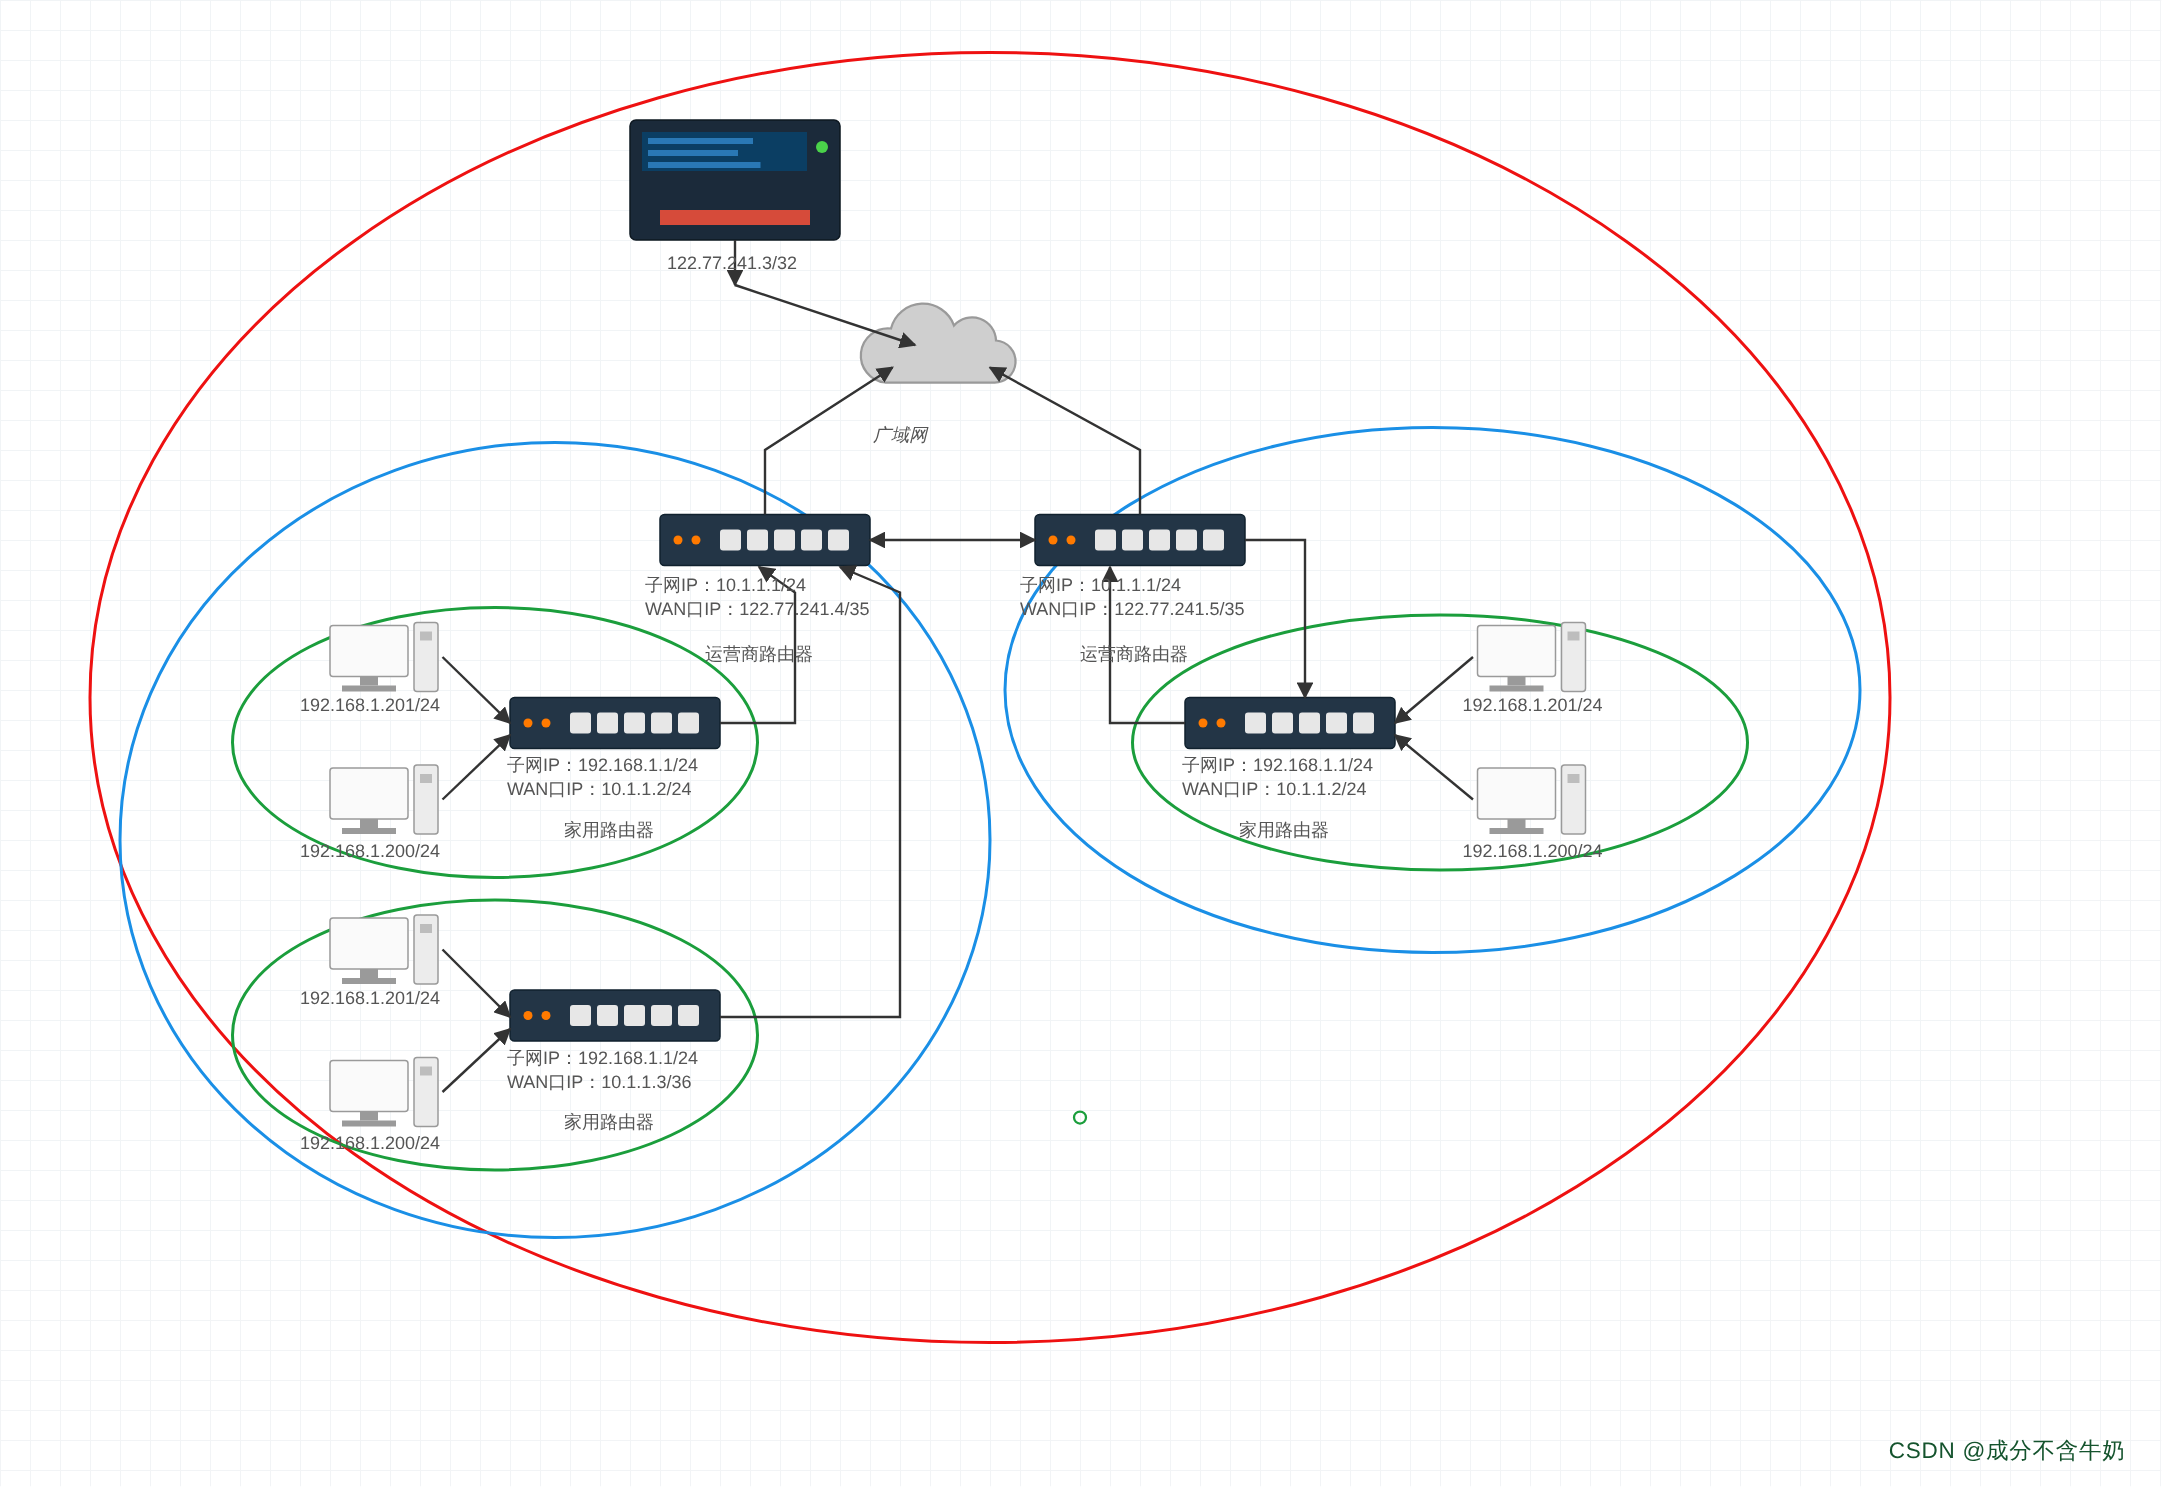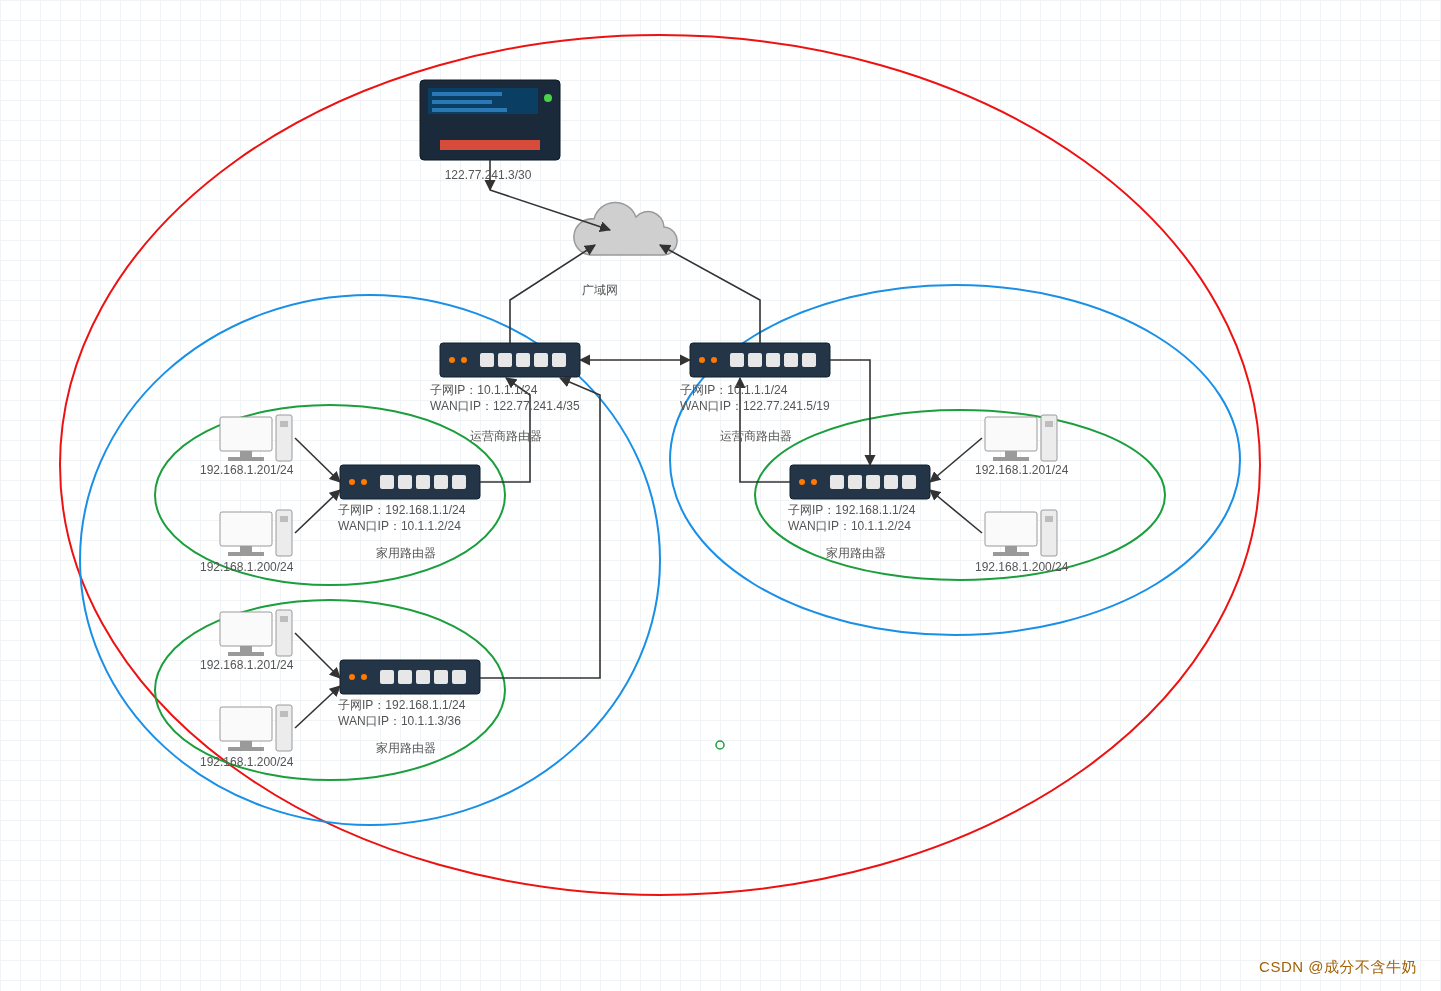--- a/index.html
+++ b/index.html
@@ -4,21 +4,21 @@
 <style>
   html,body{margin:0;padding:0;width:1441px;height:991px;background:#fff;font-family:"Microsoft YaHei",Arial,sans-serif;}
   .canvas{position:relative;width:1441px;height:991px;}
   
   .grid{position:absolute;inset:0;
     background-image:linear-gradient(#e9edf1 1px,transparent 1px),linear-gradient(90deg,#e9edf1 1px,transparent 1px);
     background-size:20px 20px;opacity:.6;}
   svg.overlay{position:absolute;inset:0;width:1441px;height:991px;pointer-events:none;}
   .lbl{position:absolute;font-size:12px;color:#555;white-space:nowrap;text-align:center;}
   .lbl.multi{line-height:1.35;}
-  .watermark{position:absolute;right:24px;bottom:14px;font-size:15px;color:#a16207;letter-spacing:.5px;}
+  .watermark{position:absolute;right:24px;bottom:14px;font-size:15px;color:#14532d;letter-spacing:.5px;}
 </style>
 </head>
 <body>
 
 <div class="canvas">
   <div class="grid"></div>
 
   <svg class="overlay" viewBox="0 0 1441 991">
     <defs>
       <marker id="arrow" viewBox="0 0 10 10" refX="9" refY="5" markerWidth="7" markerHeight="7" orient="auto-start-reverse">
@@ -109,32 +109,32 @@
       <path d="M295 533 L340 490" marker-end="url(#arrow)"></path>
       <path d="M295 633 L340 678" marker-end="url(#arrow)"></path>
       <path d="M295 728 L340 686" marker-end="url(#arrow)"></path>
       <path d="M982 438 L930 482" marker-end="url(#arrow)"></path>
       <path d="M982 533 L930 490" marker-end="url(#arrow)"></path>
     </g>
 
     <circle cx="720" cy="745" r="4" fill="none" stroke="#1b9e3c" stroke-width="1.5"></circle>
   </svg>
 
-  <span class="lbl" style="left:428px;top:168px;width:120px;">122.77.241.3/30</span>
-  <span class="lbl" style="left:582px;top:282px;">广域网</span>
+  <span class="lbl" style="left:428px;top:168px;width:120px;">122.77.241.3/32</span>
+  <span class="lbl" style="left:582px;top:282px;font-style:italic;">广域网</span>
 
   <div class="lbl multi" style="left:430px;top:382px;width:170px;text-align:left;">
     <span>子网IP：10.1.1.1/24</span><br>
     <span>WAN口IP：122.77.241.4/35</span>
   </div>
   <span class="lbl" style="left:470px;top:428px;">运营商路由器</span>
 
   <div class="lbl multi" style="left:680px;top:382px;width:170px;text-align:left;">
     <span>子网IP：10.1.1.1/24</span><br>
-    <span>WAN口IP：122.77.241.5/19</span>
+    <span>WAN口IP：122.77.241.5/35</span>
   </div>
   <span class="lbl" style="left:720px;top:428px;">运营商路由器</span>
 
   <div class="lbl multi" style="left:338px;top:502px;width:150px;text-align:left;">
     <span>子网IP：192.168.1.1/24</span><br>
     <span>WAN口IP：10.1.1.2/24</span>
   </div>
   <span class="lbl" style="left:376px;top:545px;">家用路由器</span>
 
   <div class="lbl multi" style="left:338px;top:697px;width:150px;text-align:left;">

